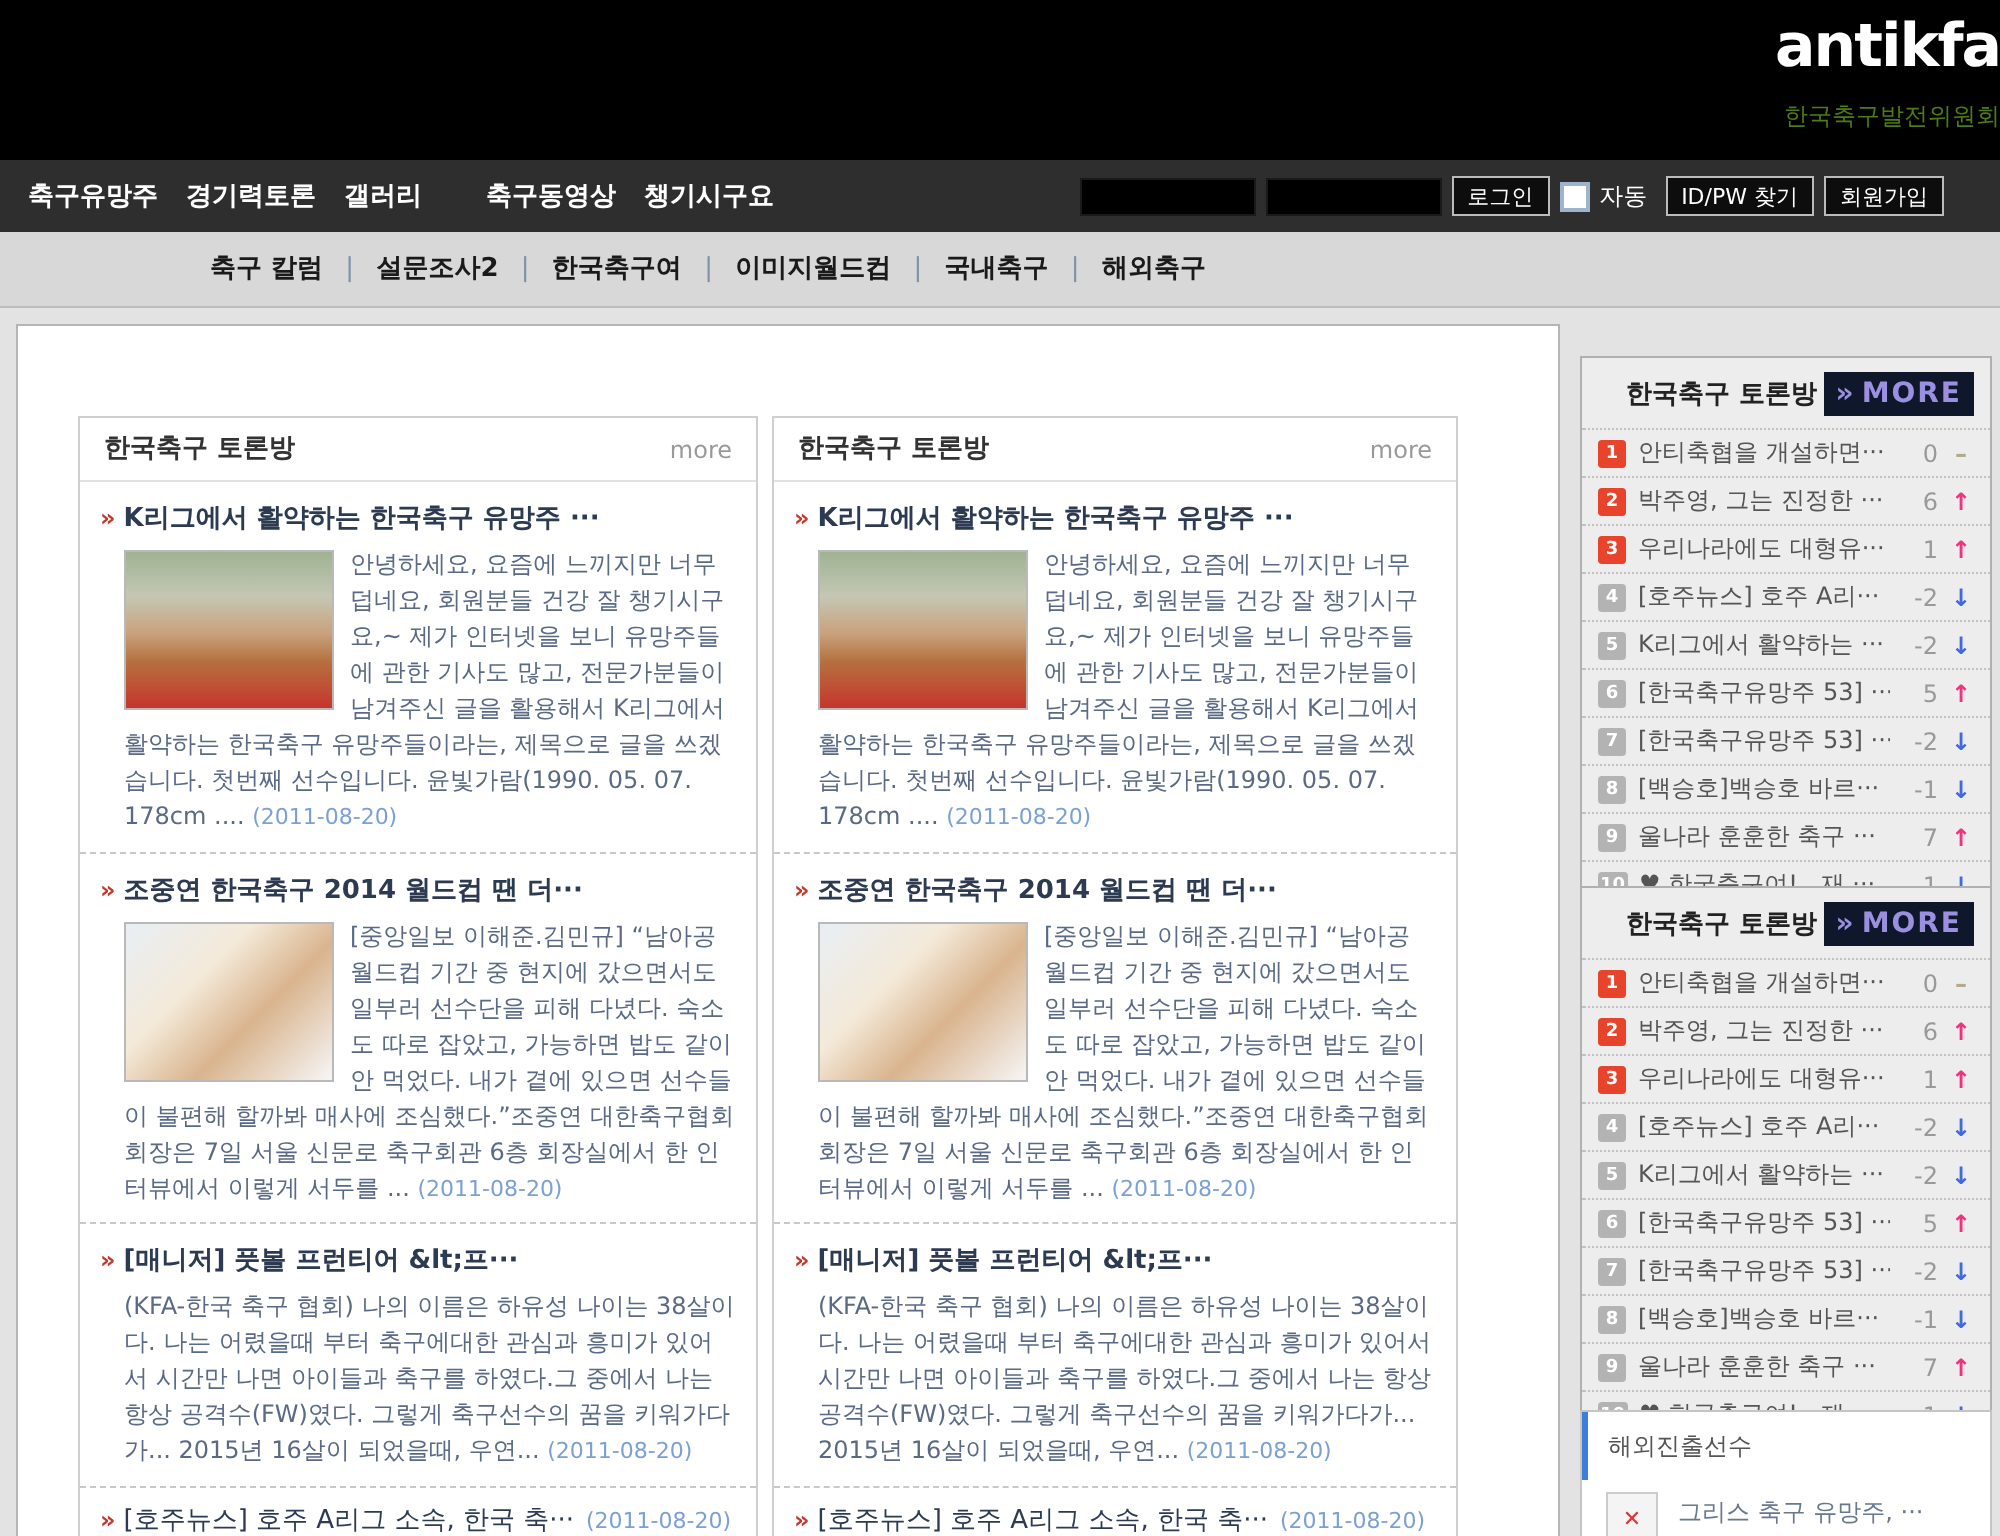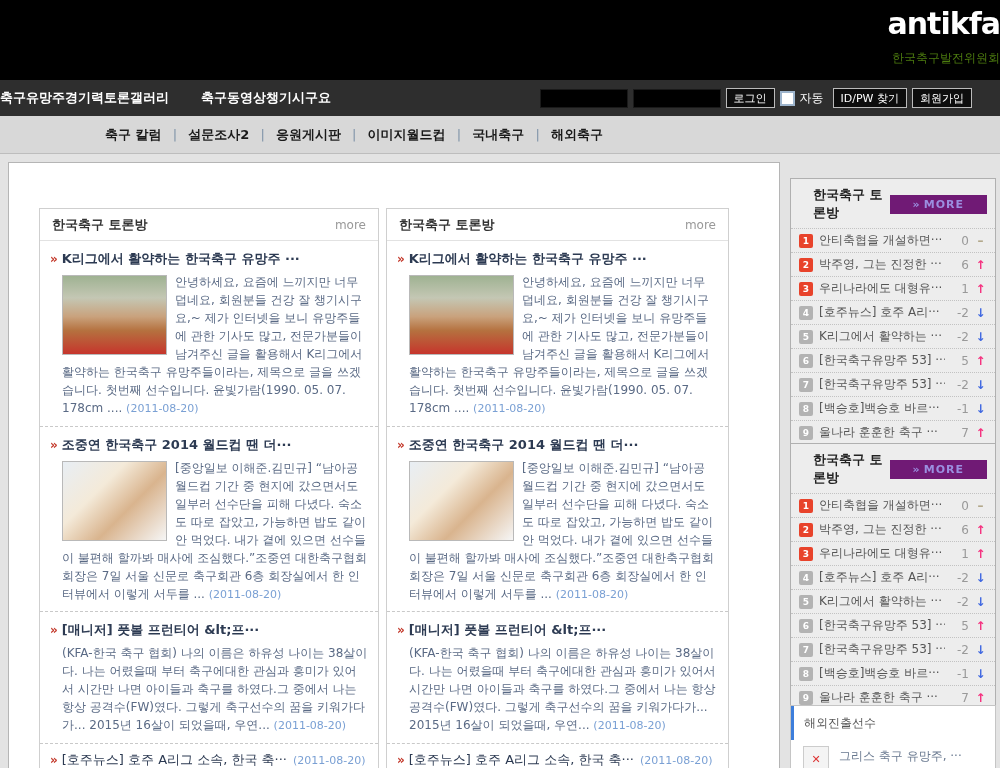--- a/index.html
+++ b/index.html
@@ -6,21 +6,21 @@
   html,body { width:1000px; height:768px; overflow:hidden; }
   body { font-family:"DejaVu Sans","Liberation Sans",sans-serif; background:#e3e3e3; position:relative; }
 
   
   .top-header { background:#000; height:80px; padding:6px 0 0 12px;text-align:right; }
   .logo { color:#fff; font-size:30px; font-weight:bold; letter-spacing:-1px; line-height:36px; }
   .logo-sub { color:#4d7c0f; font-size:12px; margin-top:8px; }
 
   
   .main-nav { background:#2e2e2e; height:36px; display:flex; align-items:center; position:relative; }
-  .main-nav .nav-item { color:#fff; font-size:13px; font-weight:bold; cursor:pointer; white-space:nowrap; }
+  .main-nav .nav-item { color:#fff; font-size:13px; font-weight:bold; margin-left:14px; cursor:pointer; white-space:nowrap; }
   .main-nav .nav-item.gap { margin-left:32px; }
   .login-area { position:absolute; right:28px; top:0; height:36px; display:flex; align-items:center; gap:5px;justify-content:flex-end; }
   .login-input { width:88px; height:19px; background:#000; border:1px solid #1a1a1a; color:#fff; font-size:11px; padding:0 3px; }
   .nav-btn { background:#0d0d0d; border:1px solid #bbb; color:#fff; font-size:11px; height:20px; padding:0 7px; cursor:pointer; white-space:nowrap; font-family:inherit; }
   .auto-check { width:15px; height:15px; background:#fff; border:2px solid #9db4cc; display:inline-block; cursor:pointer; }
   .auto-label { color:#fff; font-size:12px; margin-right:4px; }
 
   
   .sub-nav { background:#d8d8d8; height:38px; line-height:38px; padding-left:105px; font-size:13px; color:#1a1a1a; border-bottom:1px solid #bdbdbd; white-space:nowrap; }
   .sub-nav .sub-item { cursor:pointer; font-weight:bold;text-align:right; }
@@ -48,21 +48,21 @@
 
   .link-row { padding:7px 10px; border-bottom:1px dashed #c9c9c9; font-size:13px; white-space:nowrap; overflow:hidden; cursor:pointer; }
   .link-title { font-weight:normal; color:#2c3a52; margin-right:6px; }
 
   
   .side-panel { position:absolute; left:790px; width:206px; background:#ededed; border:1px solid #b0b0b0; }
   .side-panel.first  { top:178px; }
   .side-panel.second { top:443px; }
   .side-head { display:flex; justify-content:space-between; align-items:center; padding:7px 8px 6px 22px; }
   .side-title { font-size:13px; font-weight:bold; color:#222; }
-  .more-badge { background:#701a75; color:#9b8fe0; font-size:11px; letter-spacing:1px; padding:3px 23px; cursor:pointer; font-weight:bold; }
+  .more-badge { background:#0f172a; color:#9b8fe0; font-size:14px; letter-spacing:1px; padding:3px 6px; cursor:pointer; font-weight:bold; }
   .more-badge .mb-arrow { margin-right:3px; }
   .side-row { display:flex; align-items:center; padding:4px 8px 4px 8px; border-top:1px dotted #c2c2c2; font-size:12px; color:#555; height:24px; }
   .rank-badge { min-width:14px; height:14px; background:#b3b3b3; color:#fff; font-size:9px; font-weight:bold; text-align:center; line-height:14px; margin-right:6px; border-radius:2px; padding:0 1px; }
   .side-row.hot .rank-badge { background:#e8432b; }
   .row-title { flex:1; white-space:nowrap; overflow:hidden; cursor:pointer; }
   .row-value { width:24px; text-align:right; color:#999; margin-right:5px; }
   .trend { width:13px; font-weight:bold; font-size:12px; text-align:center; }
   .trend[data-trend="up"]   { color:#f5317f; }
   .trend[data-trend="down"] { color:#4169e1; }
   .trend[data-trend="flat"] { color:#b3a98c; }
@@ -98,21 +98,21 @@
     <button class="nav-btn">ID/PW 찾기</button>
     <button class="nav-btn">회원가입</button>
   </div>
 </div>
 
 <div class="sub-nav">
   <span class="sub-item">축구 칼럼</span>
   <span class="sep">|</span>
   <span class="sub-item">설문조사2</span>
   <span class="sep">|</span>
-  <span class="sub-item">응원게시판</span>
+  <span class="sub-item">한국축구여</span>
   <span class="sep">|</span>
   <span class="sub-item">이미지월드컵</span>
   <span class="sep">|</span>
   <span class="sub-item">국내축구</span>
   <span class="sep">|</span>
   <span class="sub-item">해외축구</span>
 </div>
 
 <div class="content-wrapper">
 

